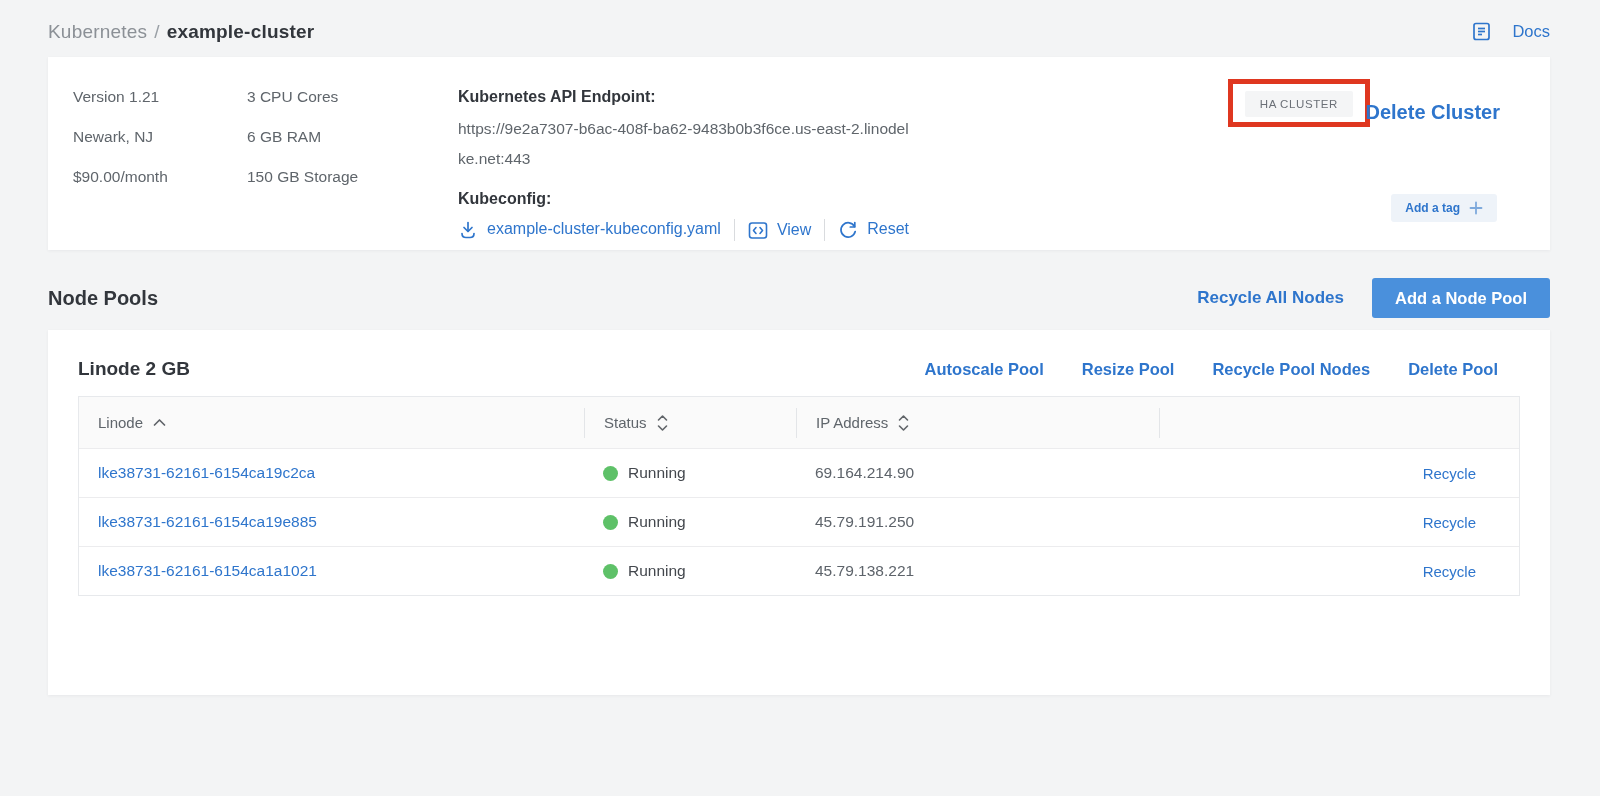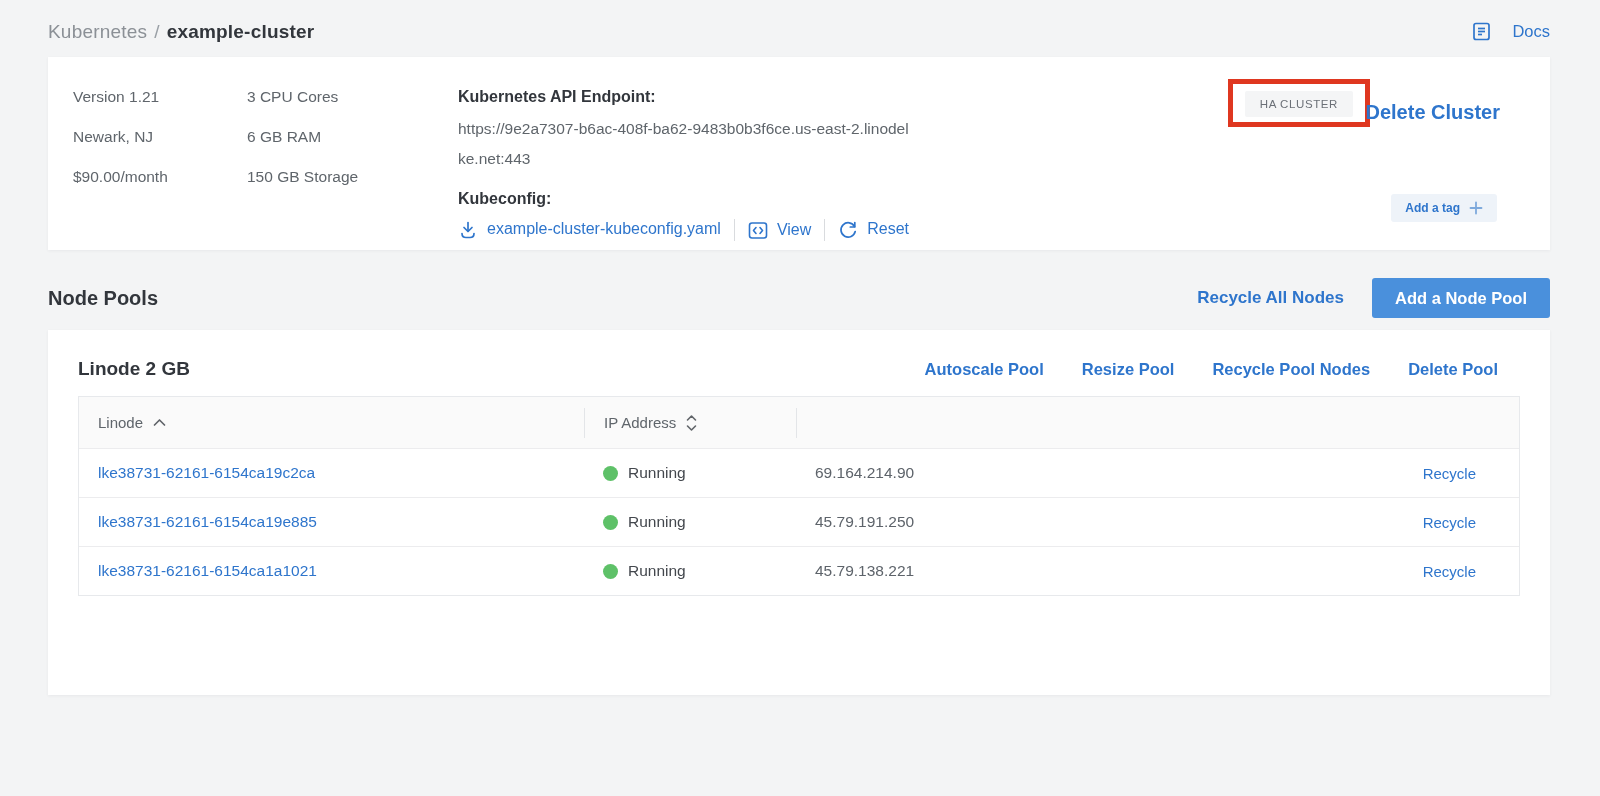--- a/index.html
+++ b/index.html
@@ -179,20 +179,29 @@
       <div class="tgrid thead">
         <div class="cell">
           <span>Linode</span>
           <span class="icon">
             <svg width="15" height="9" viewBox="0 0 15 9" fill="none" stroke="#606469" stroke-width="1.7" stroke-linecap="round" stroke-linejoin="round">
                 <polyline points="2.5,7 7.5,2 12.5,7"></polyline>
               </svg>
           </span>
         </div>
         <div class="cell">
+          <span>Status</span>
+          <span class="icon">
+            <svg width="13" height="18" viewBox="0 0 13 18" fill="none" stroke="#606469" stroke-width="1.6" stroke-linecap="round" stroke-linejoin="round">
+                <polyline points="2.5,6 6.5,2 10.5,6"></polyline>
+                <polyline points="2.5,12 6.5,16 10.5,12"></polyline>
+              </svg>
+          </span>
+        </div>
+        <div class="cell">
           <span>IP Address</span>
           <span class="icon">
             <svg width="13" height="18" viewBox="0 0 13 18" fill="none" stroke="#606469" stroke-width="1.6" stroke-linecap="round" stroke-linejoin="round">
                 <polyline points="2.5,6 6.5,2 10.5,6"></polyline>
                 <polyline points="2.5,12 6.5,16 10.5,12"></polyline>
               </svg>
           </span>
         </div>
         <div class="cell"></div>
       </div>

